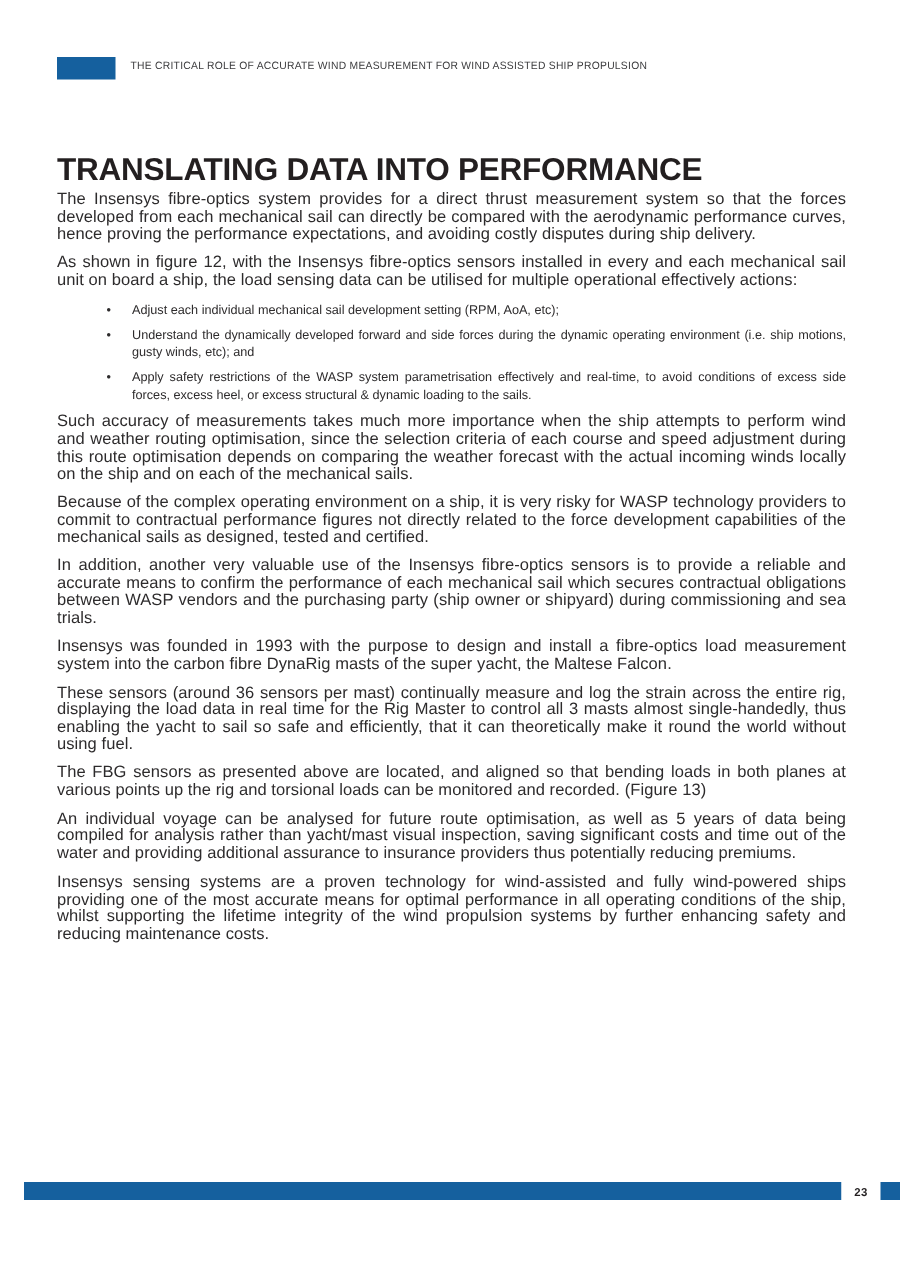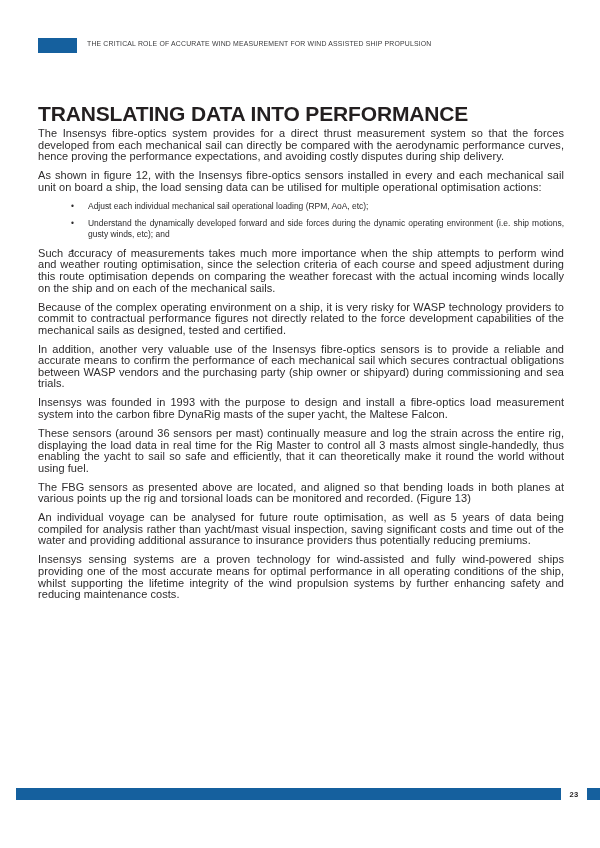--- a/index.html
+++ b/index.html
@@ -154,33 +154,34 @@
 
   <div class="running-head">
     <div class="head-mark"></div>
     <div class="head-title">THE CRITICAL ROLE OF ACCURATE WIND MEASUREMENT FOR WIND ASSISTED SHIP PROPULSION</div>
   </div>
 
   <h1 class="page-title">TRANSLATING DATA INTO PERFORMANCE</h1>
 
   <div class="content">
     <p class="para">The Insensys fibre-optics system provides for a direct thrust measurement system so that the forces developed from each mechanical sail can directly be compared with the aerodynamic performance curves, hence proving the performance expectations, and avoiding costly disputes during ship delivery.</p>
-    <p class="para">As shown in figure 12, with the Insensys fibre-optics sensors installed in every and each mechanical sail unit on board a ship, the load sensing data can be utilised for multiple operational optimisation actions:</p>
+    <p class="para">As shown in figure 12, with the Insensys fibre-optics sensors installed in every and each mechanical sail unit on board a ship, the load sensing data can be utilised for multiple operational effectively actions:</p>
 
     <ul class="bullets">
       <li>
         <span class="bdot">•</span>
-        <span>Adjust each individual mechanical sail operational loading (RPM, AoA, etc);</span>
+        <span>Adjust each individual mechanical sail development setting (RPM, AoA, etc);</span>
       </li>
       <li>
         <span class="bdot">•</span>
         <span>Understand the dynamically developed forward and side forces during the dynamic operating environment (i.e. ship motions, gusty winds, etc); and</span>
       </li>
       <li>
         <span class="bdot">•</span>
+        <span>Apply safety restrictions of the WASP system parametrisation effectively and real-time, to avoid conditions of excess side forces, excess heel, or excess structural &amp; dynamic loading to the sails.</span>
       </li>
     </ul>
 
     <p class="para">Such accuracy of measurements takes much more importance when the ship attempts to perform wind and weather routing optimisation, since the selection criteria of each course and speed adjustment during this route optimisation depends on comparing the weather forecast with the actual incoming winds locally on the ship and on each of the mechanical sails.</p>
     <p class="para">Because of the complex operating environment on a ship, it is very risky for WASP technology providers to commit to contractual performance figures not directly related to the force development capabilities of the mechanical sails as designed, tested and certified.</p>
     <p class="para">In addition, another very valuable use of the Insensys fibre-optics sensors is to provide a reliable and accurate means to confirm the performance of each mechanical sail which secures contractual obligations between WASP vendors and the purchasing party (ship owner or shipyard) during commissioning and sea trials.</p>
     <p class="para">Insensys was founded in 1993 with the purpose to design and install a fibre-optics load measurement system into the carbon fibre DynaRig masts of the super yacht, the Maltese Falcon.</p>
     <p class="para">These sensors (around 36 sensors per mast) continually measure and log the strain across the entire rig, displaying the load data in real time for the Rig Master to control all 3 masts almost single-handedly, thus enabling the yacht to sail so safe and efficiently, that it can theoretically make it round the world without using fuel.</p>
     <p class="para">The FBG sensors as presented above are located, and aligned so that bending loads in both planes at various points up the rig and torsional loads can be monitored and recorded. (Figure 13)</p>
     <p class="para">An individual voyage can be analysed for future route optimisation, as well as 5 years of data being compiled for analysis rather than yacht/mast visual inspection, saving significant costs and time out of the water and providing additional assurance to insurance providers thus potentially reducing premiums.</p>

